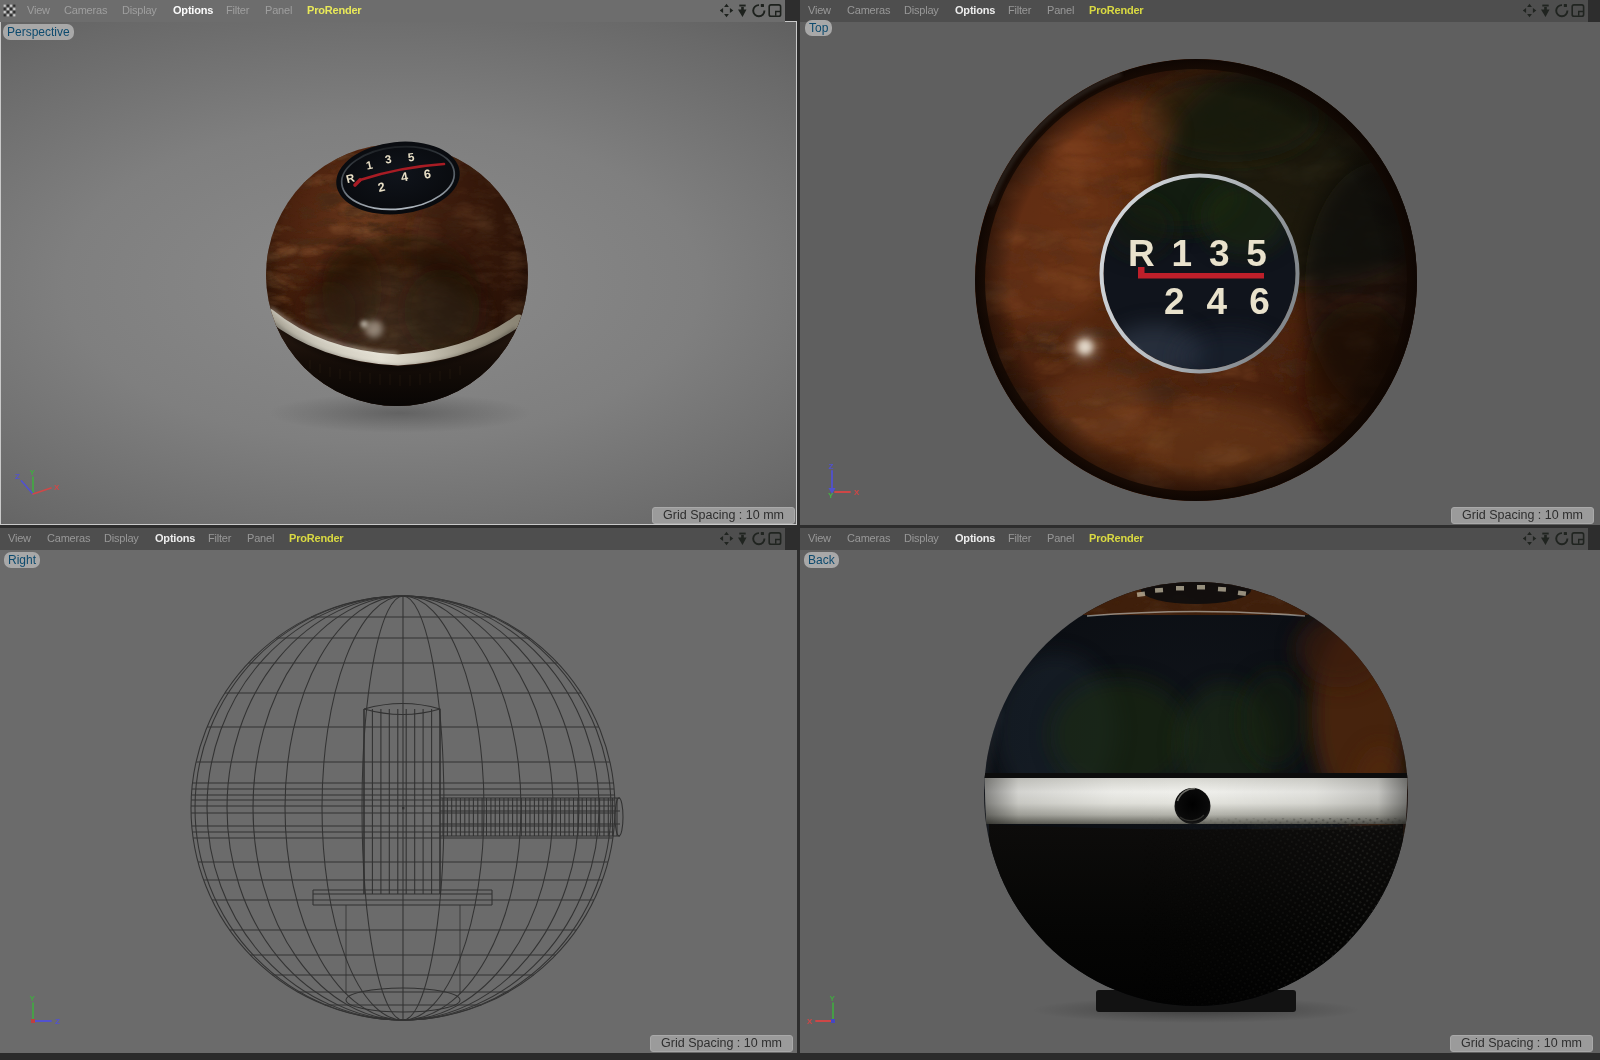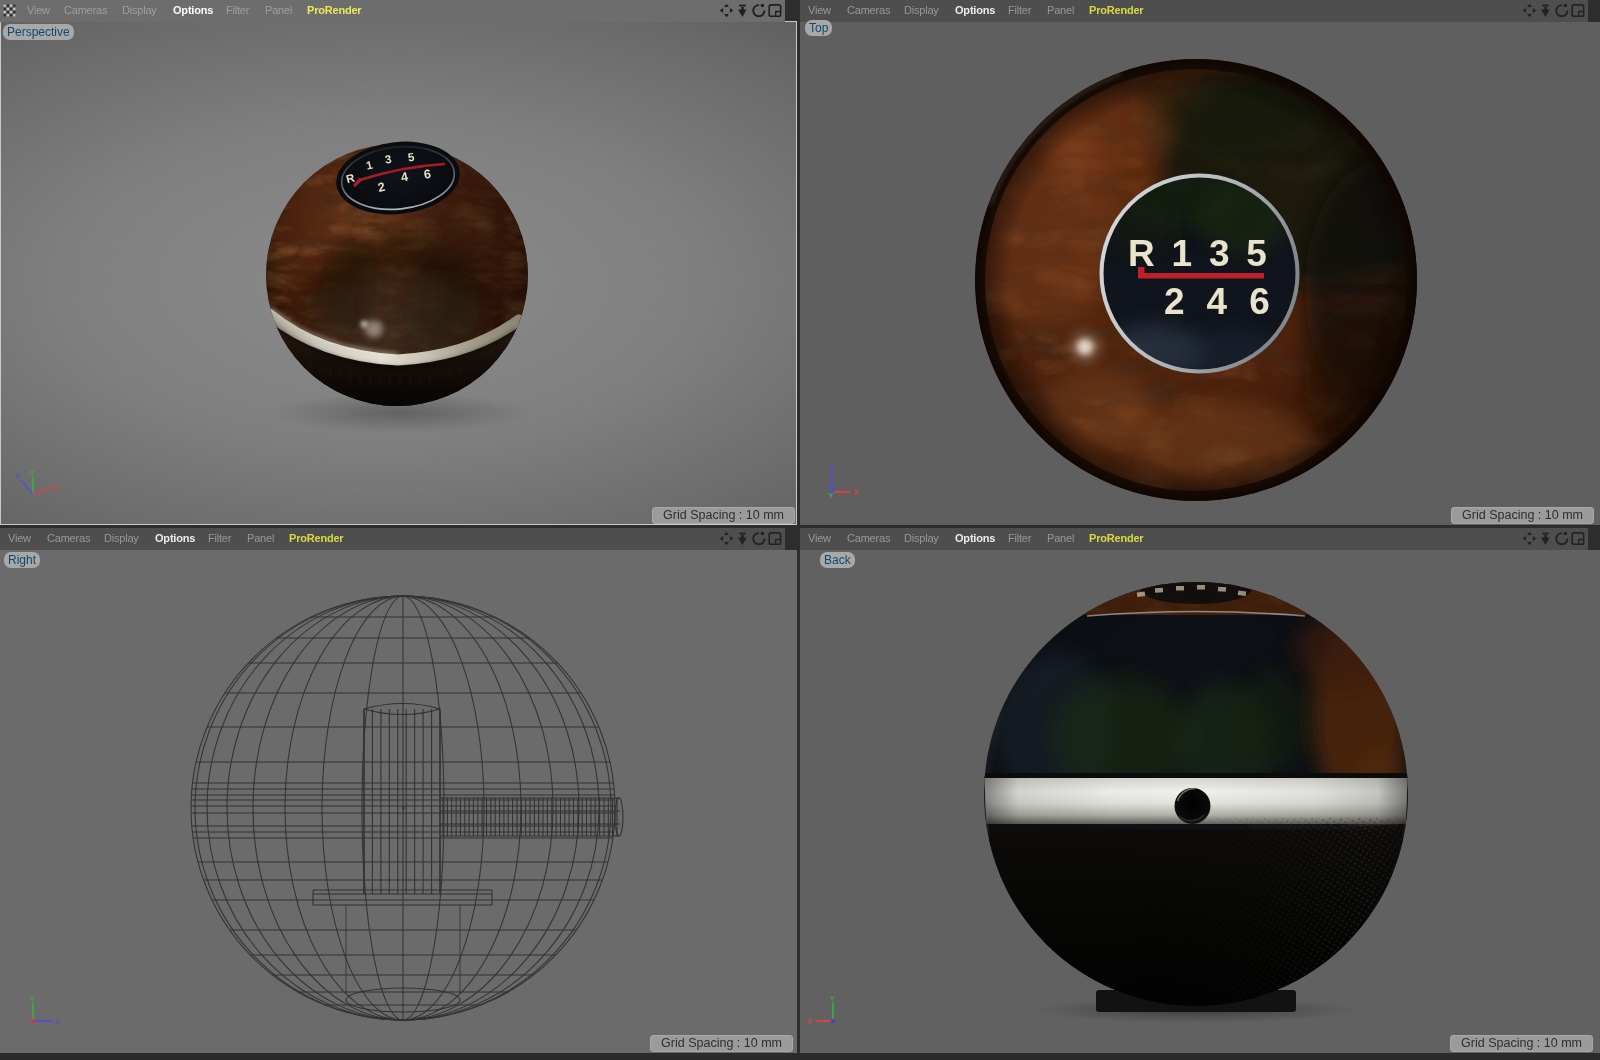--- a/index.html
+++ b/index.html
@@ -539,15 +539,15 @@
             <path d="M7 5.1a5.6 5.6 0 1 0 5.4 5.4" fill="none" stroke="#202420" stroke-width="1.9"></path>
             <rect x="8.8" y="3.9" width="3.2" height="3.2" rx="0.5"></rect>
           </g>
 <g transform="translate(48,0)">
             <rect x="1.2" y="4.9" width="11.4" height="11.4" rx="1.8" fill="none" stroke="#202420" stroke-width="1.6"></rect>
             <path d="M7.7 15.7v-4.2h4.3" fill="none" stroke="#202420" stroke-width="1.4"></path>
           </g>
 </g>
       </svg>
     </div>
-<div class="vlab" style="left:20px;top:24px">Back</div>
+<div class="vlab" style="left:4px;top:24px">Back</div>
 <div class="glab" style="right:7px;top:507px">Grid Spacing : 10 mm</div>
 </div>
 <div class="bstrip"></div>
 </body></html>

